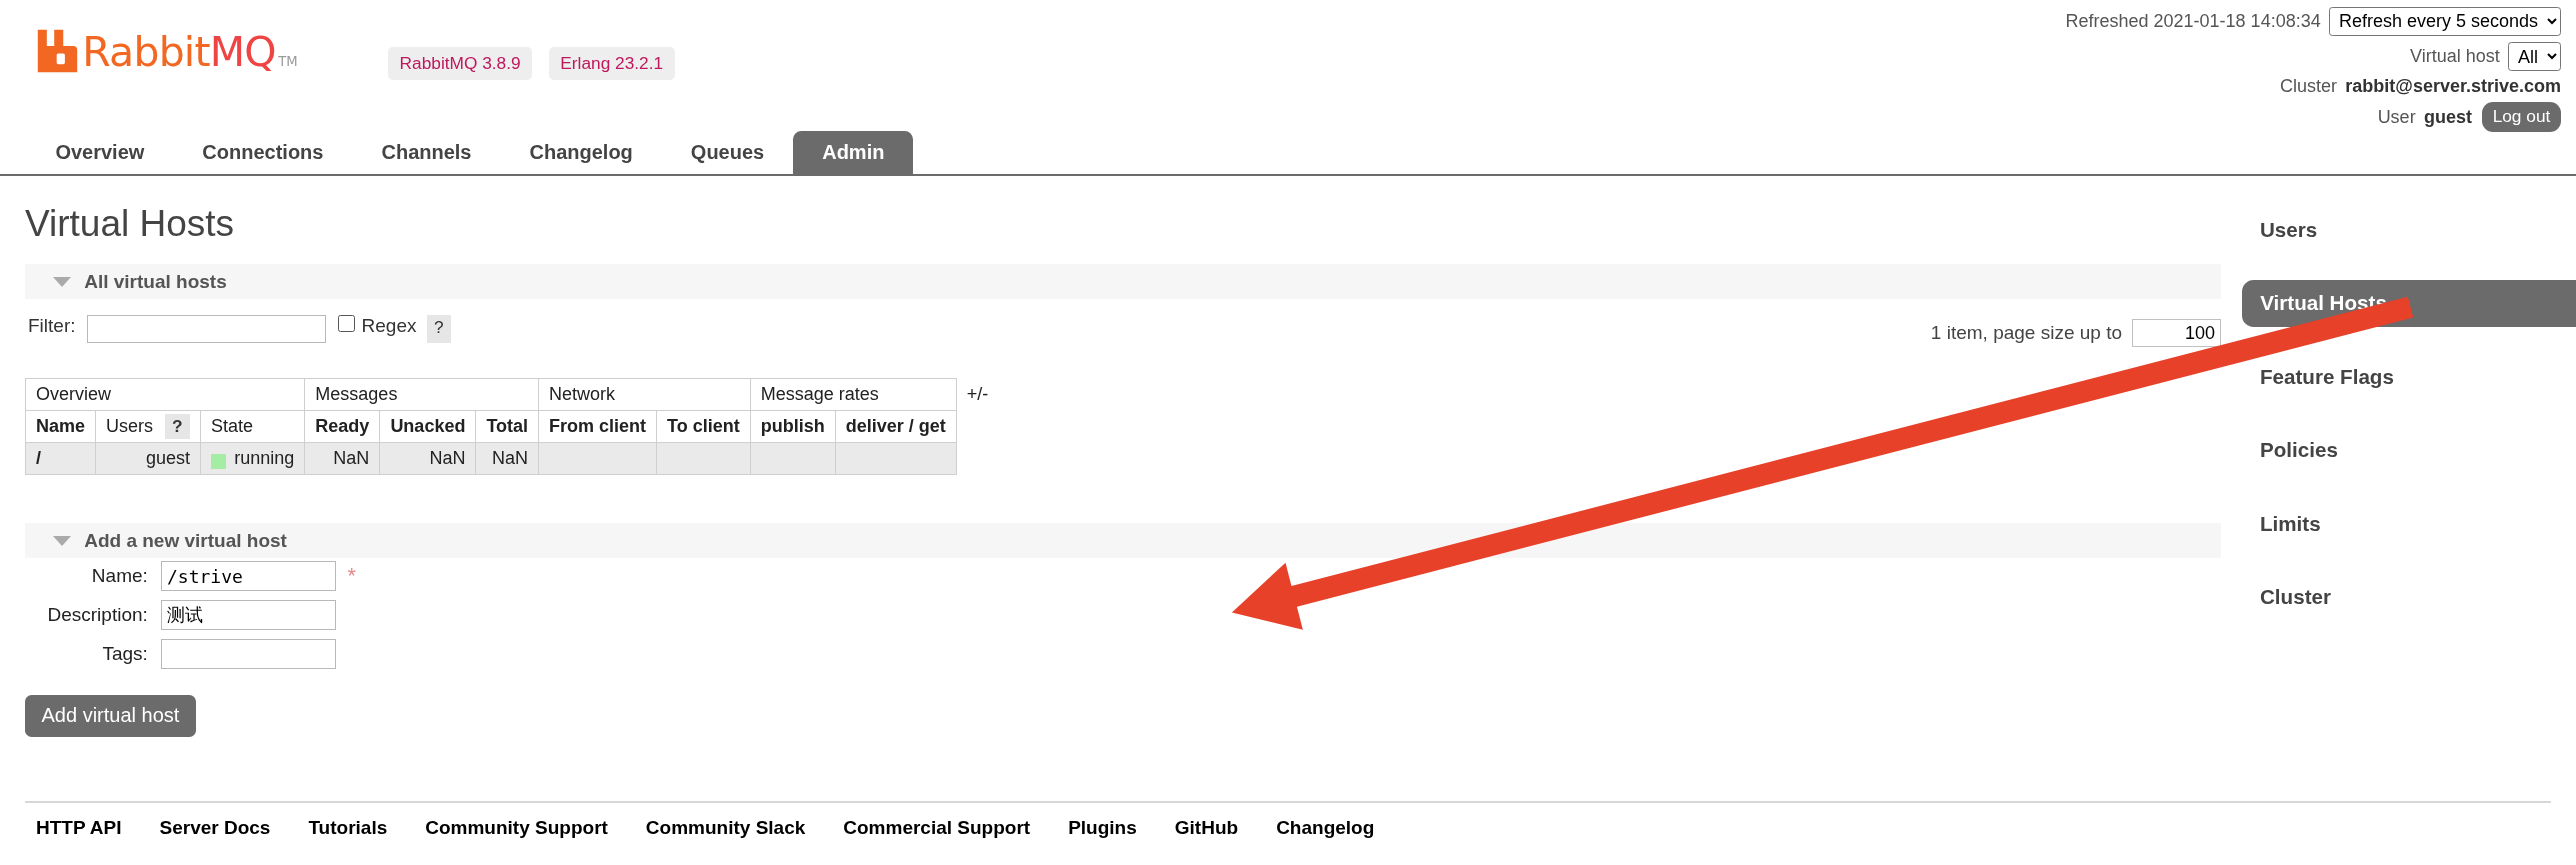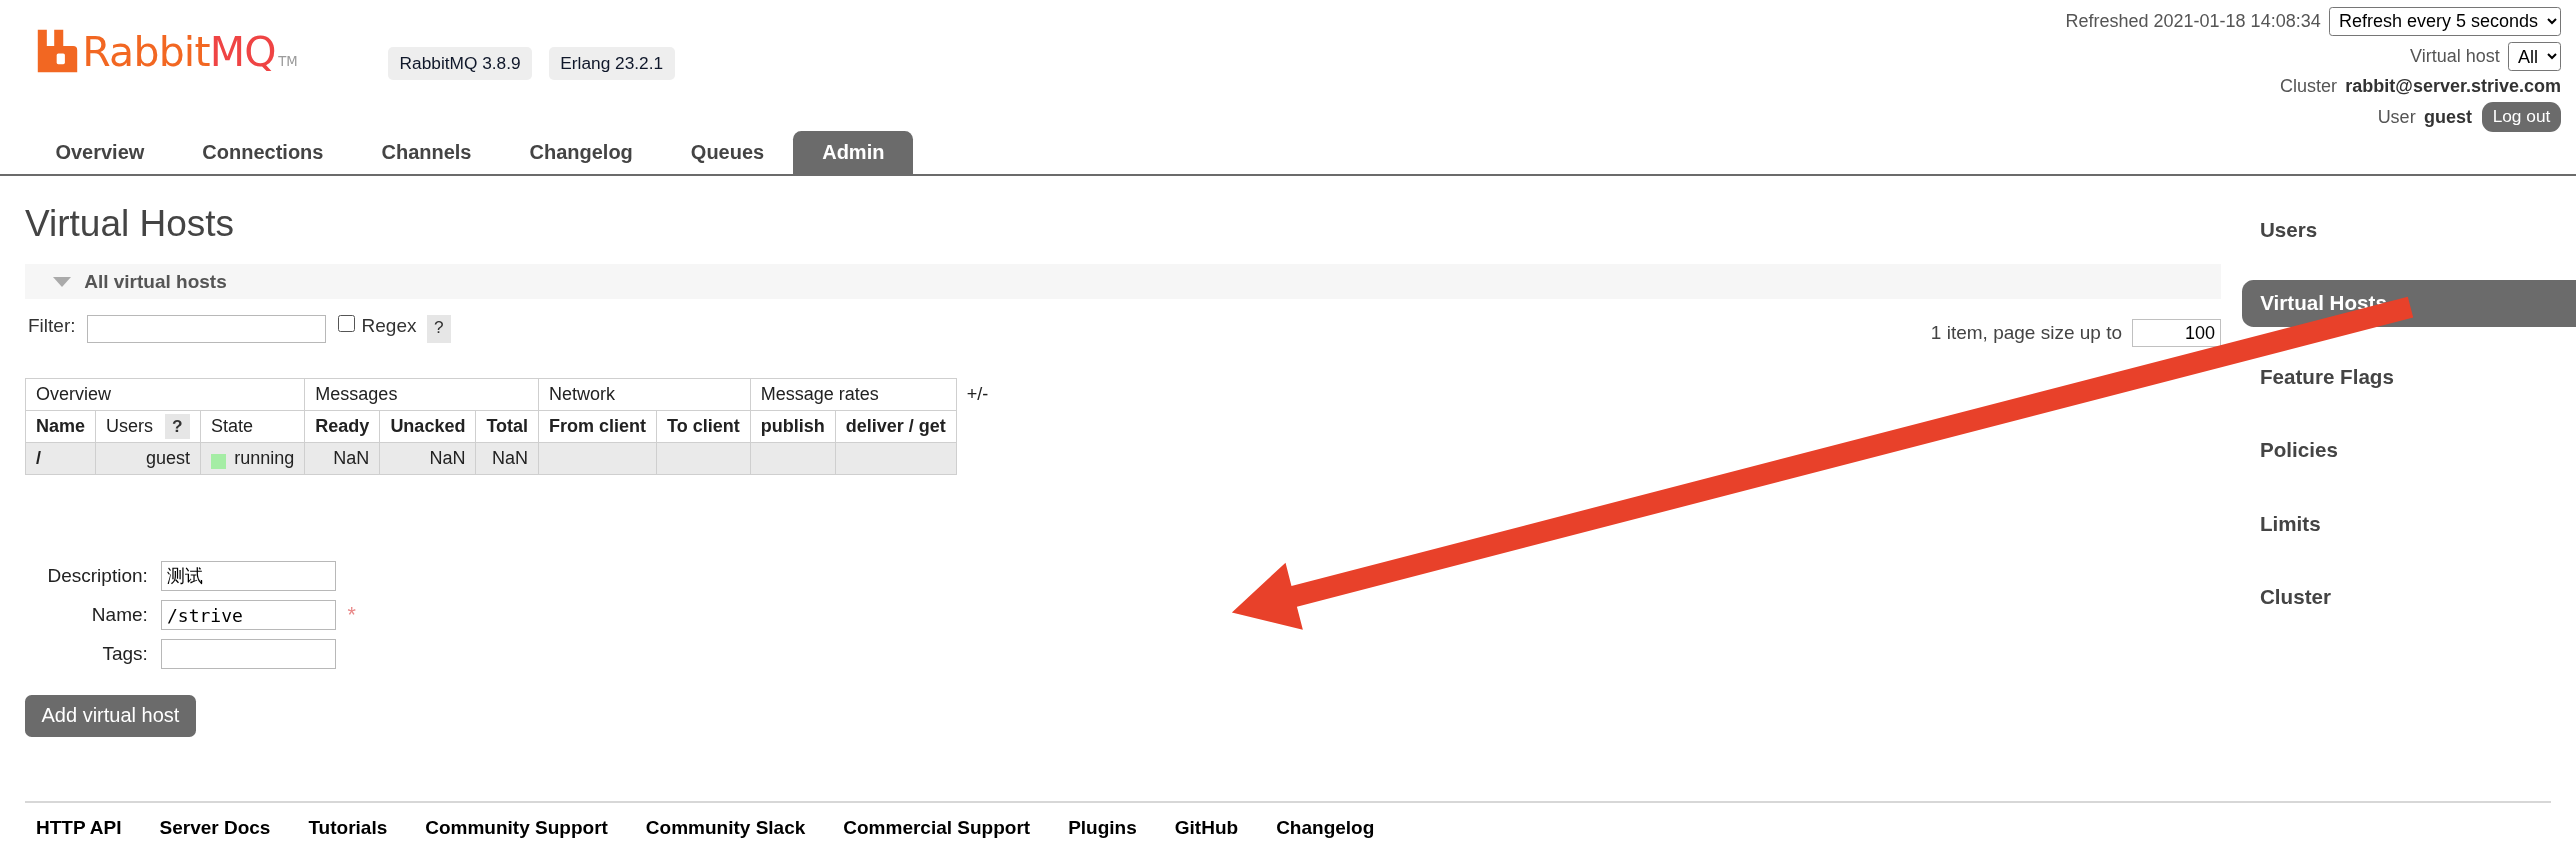--- a/index.html
+++ b/index.html
@@ -45,21 +45,21 @@
   .logo-tm {
     color: #9b9b9b;
     font-size: 13.2px;
     margin-left: 2.5px;
     padding-bottom: 5px;
     font-family: "DejaVu Sans", sans-serif;
   }
   .version-pill {
     display: inline-block;
     background: #eeeeee;
-    color: #0f172a;
+    color: #be185d;
     font-size: 17.3px;
     border-radius: 5px;
     padding: 5.8px 11.6px 6.6px;
     margin-left: 16.5px;
     white-space: nowrap;
     font-family: "Liberation Sans", sans-serif;
   }
   .pills { position: absolute; left: 388px; top: 47px; display: flex; }
   .pills .version-pill:first-child { margin-left: 0; }
 
@@ -488,30 +488,34 @@
         <td class="num">NaN</td>
         <td class="num"></td>
         <td class="num"></td>
         <td class="num"></td>
         <td class="num"></td>
         <td class="nocell"></td>
       </tr>
     </tbody>
   </table>
 
+  <div class="section-bar" style="left:25px; top:523px; width:2196px;">
+    <span class="caret"></span>
+    <span class="section-title">Add a new virtual host</span>
+  </div>
 
   <div class="form-area">
-    <div class="form-row">
-      <span class="form-label">Description:</span>
-      <input class="form-input cjk" type="text" value="测试" style="">
-    </div>
     <div class="form-row">
       <span class="form-label">Name:</span>
       <input class="form-input" type="text" value="/strive" style="">
       <span class="req-star">*</span>
+    </div>
+    <div class="form-row">
+      <span class="form-label">Description:</span>
+      <input class="form-input cjk" type="text" value="测试" style="">
     </div>
     <div class="form-row">
       <span class="form-label">Tags:</span>
       <input class="form-input" type="text" value="" style="">
     </div>
     <button class="add-btn">Add virtual host</button>
   </div>
 
   <div class="side-nav">
     <div class="side-item">Users</div>

